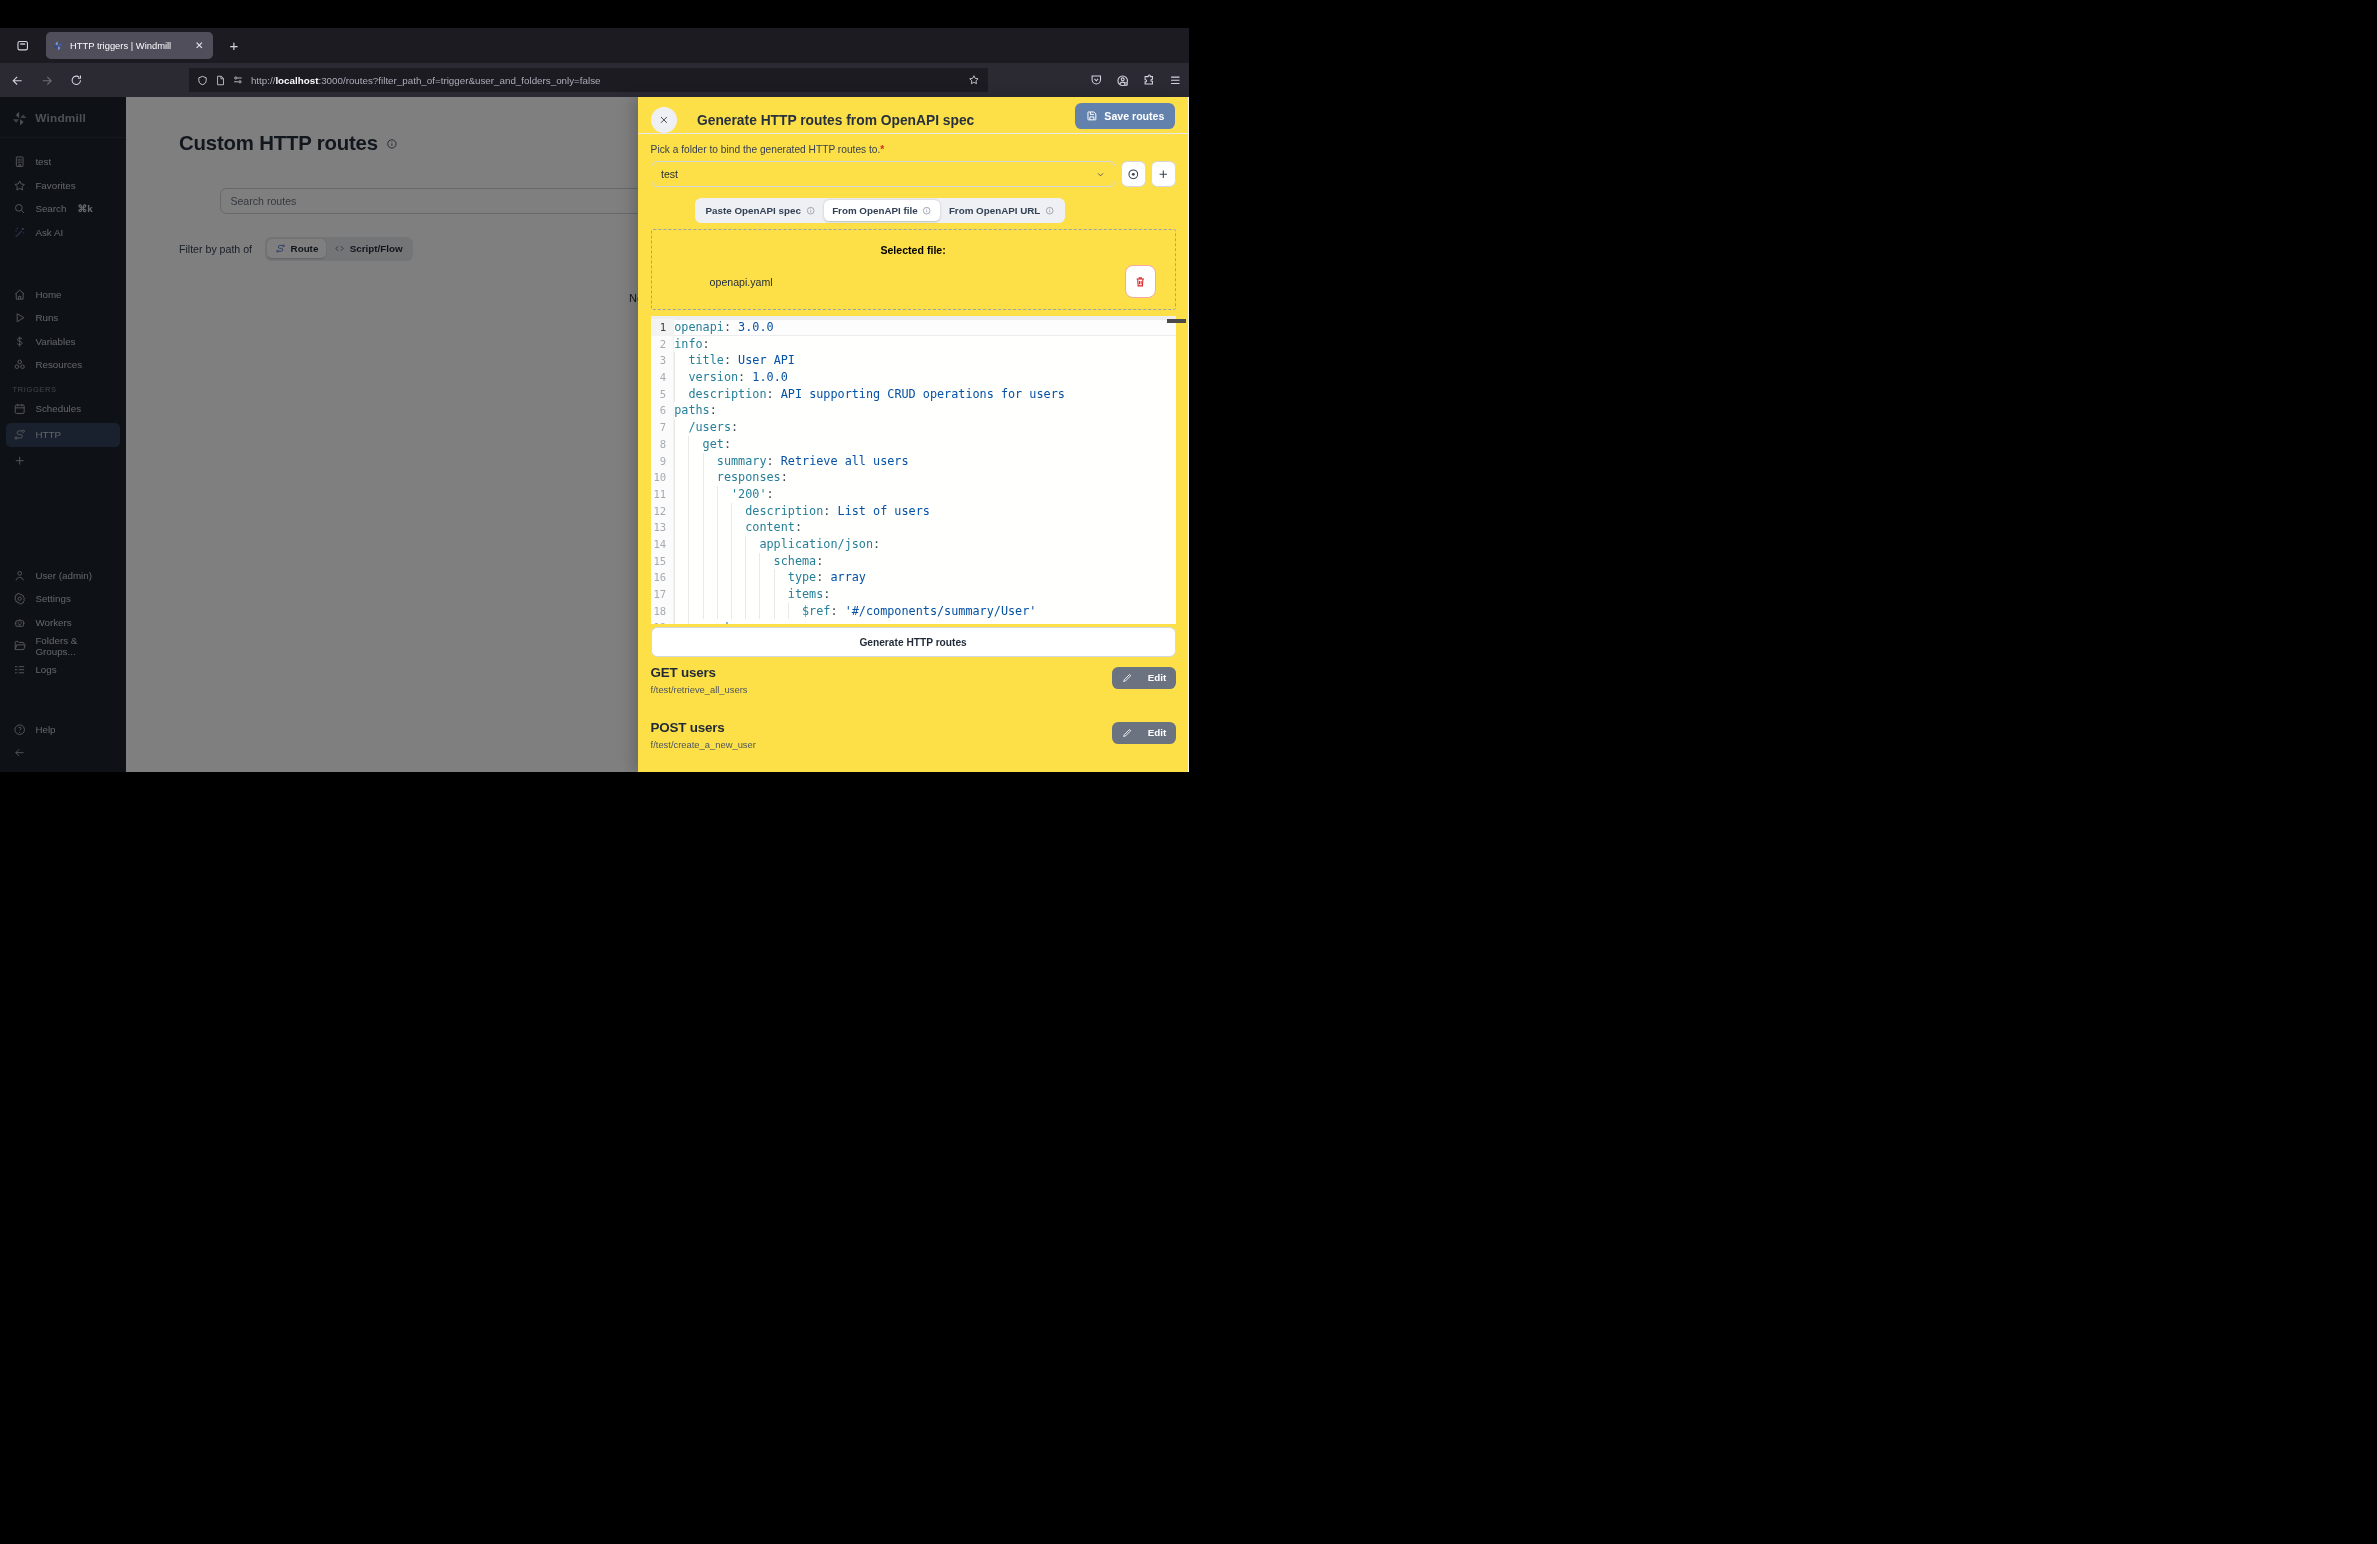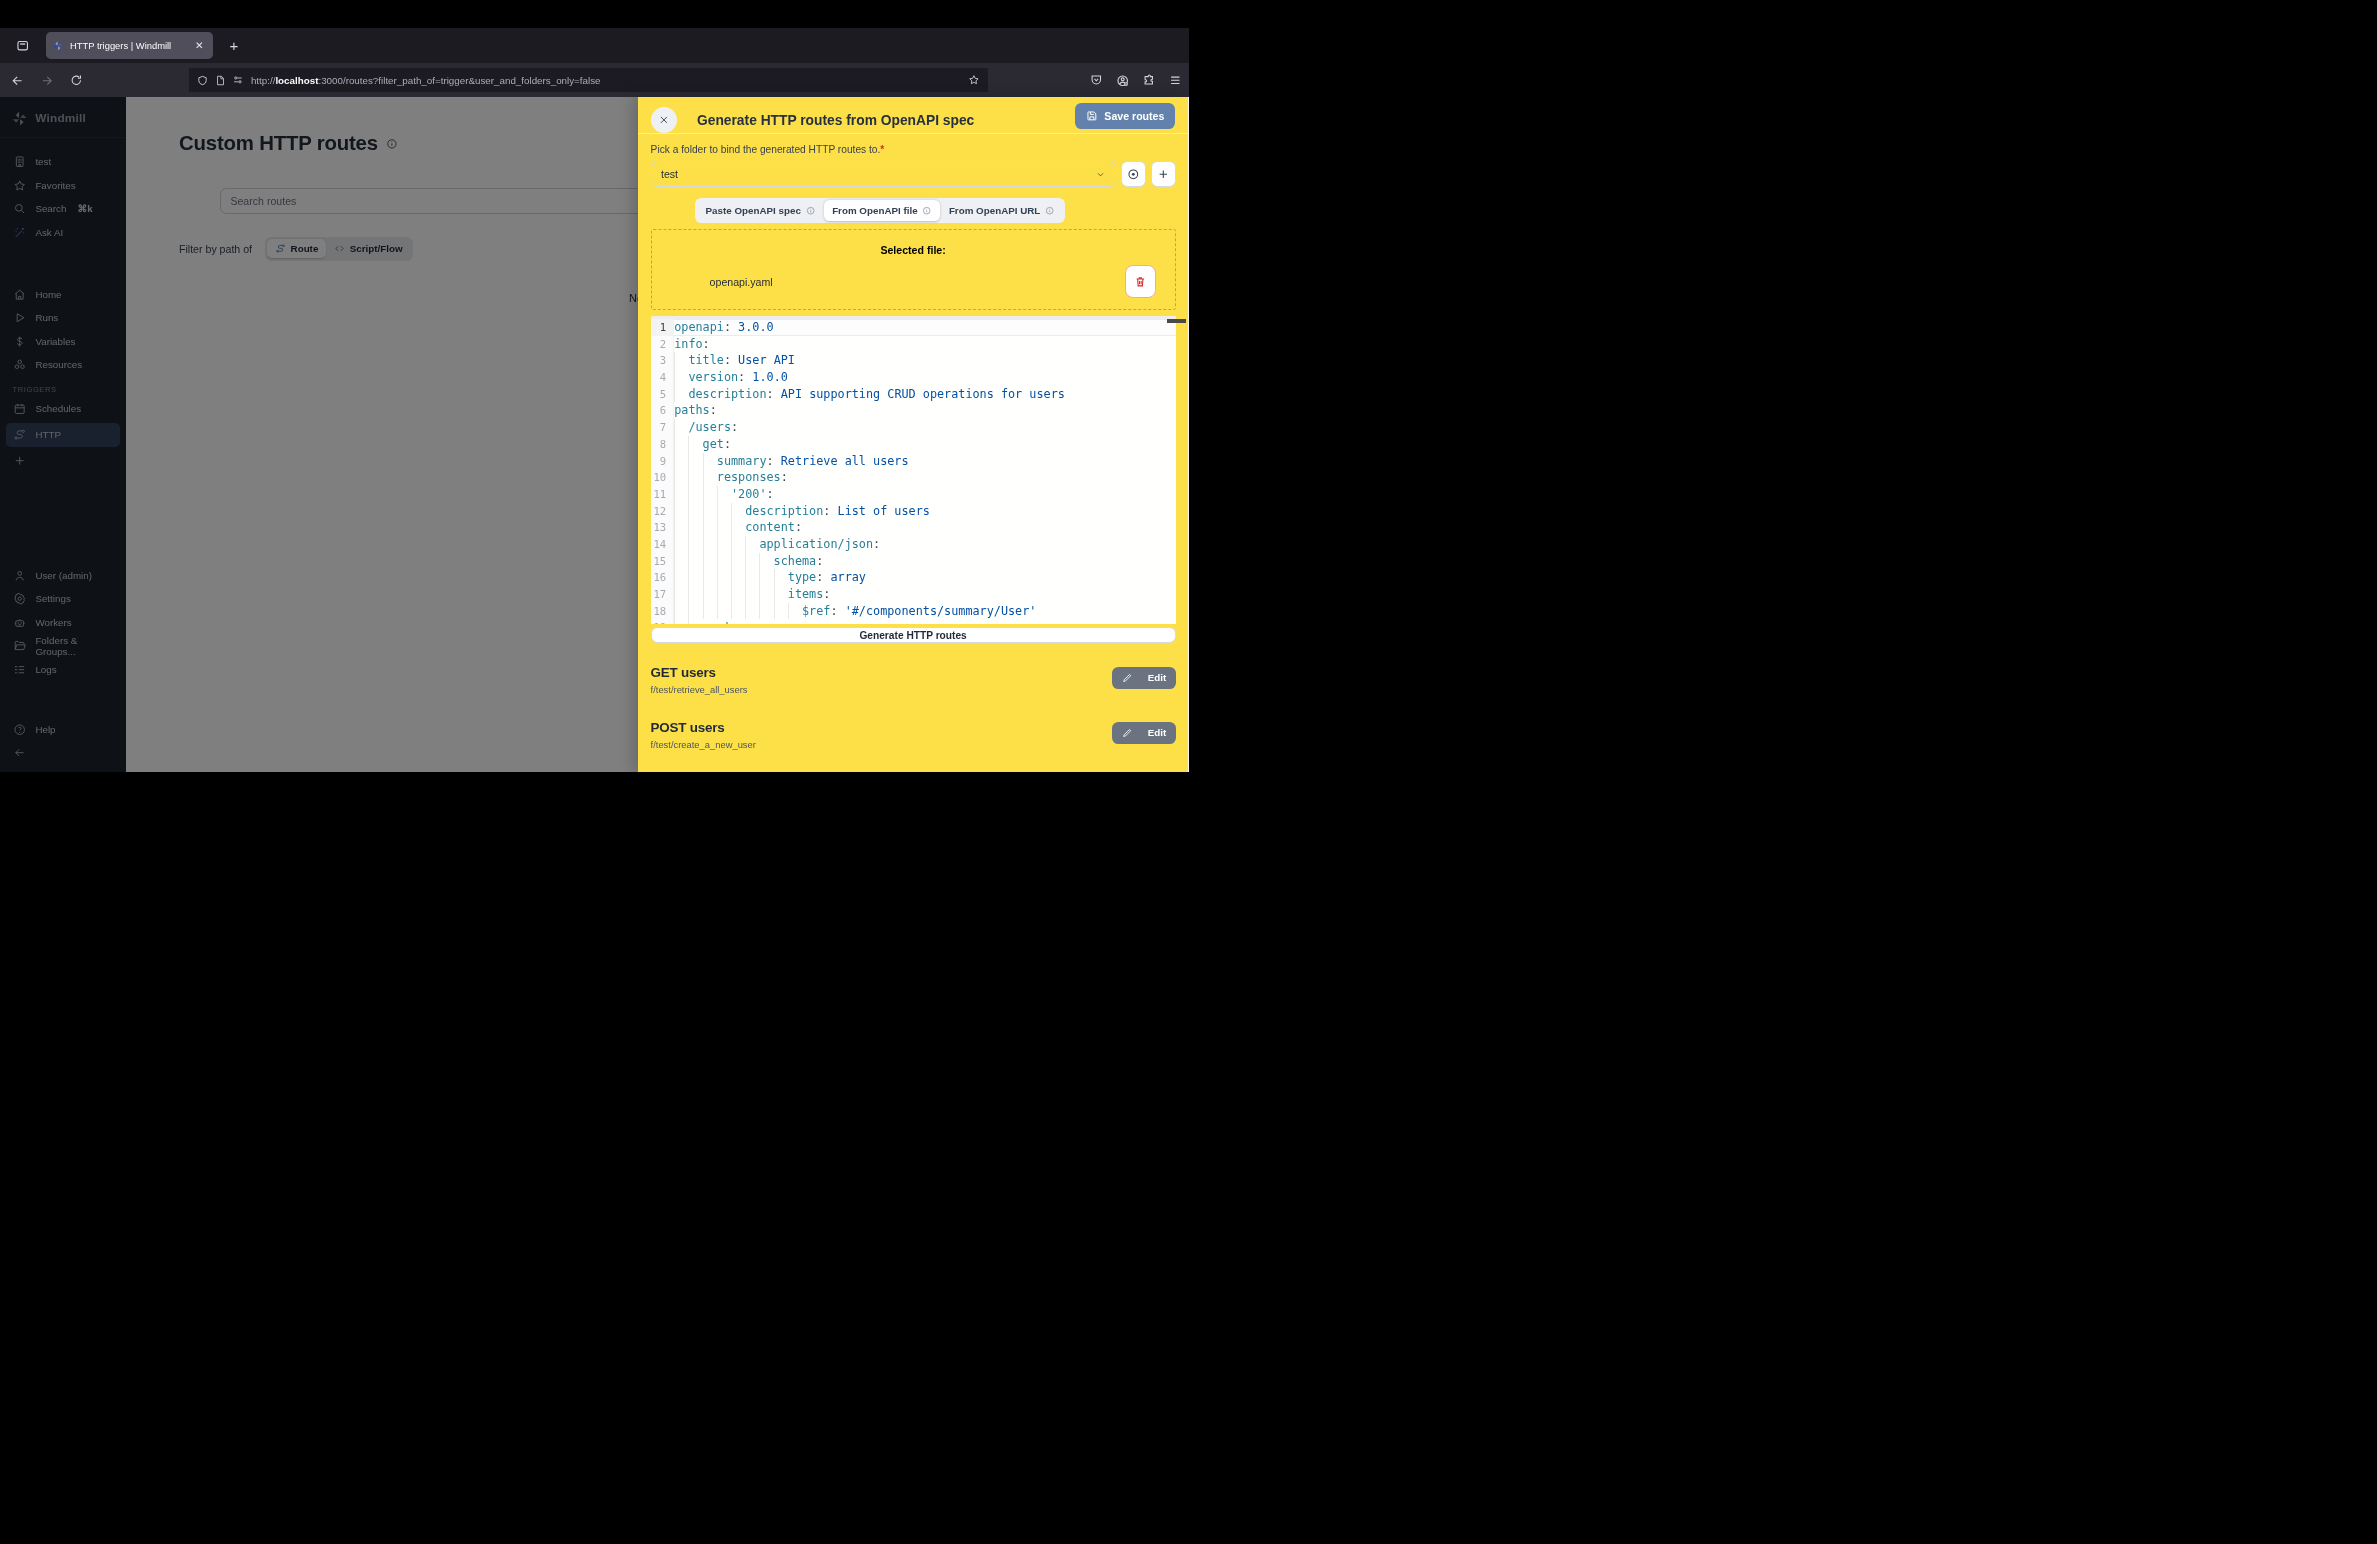--- a/index.html
+++ b/index.html
@@ -107,21 +107,21 @@
   .cl { display:flex; white-space:pre; height:16.7px; }
   .ln { width:23.6px; flex:0 0 23.6px; text-align:right; padding-right:7px; color:#a6abb2;
     background:#fbfbfb; border-right:0.8px solid #f1f1f1; font-size:10.6px; }
   .ct { flex:1; }
   .cl.cur { background:#fdfdfd; box-shadow:inset 0 0.8px 0 #e6e6e6, inset 0 -0.8px 0 #e6e6e6; }
   .cl.cur .ln { color:#3b4248; background:#f3f3f3; }
   .ig { display:inline-block; width:2ch; border-left:0.8px solid #e9e9e9; height:16.7px; vertical-align:top; }
   .k { color:#267f99; } .v { color:#0451a5; } .p { color:#3b4252; }
   .ed-mark { position:absolute; right:2.4px; top:222px; width:19px; height:3.9px; background:#4a4a4a; z-index:7; }
 
-  .gen-btn { position:absolute; left:12.6px; top:530px; width:525px; height:16px; background:#fff;
+  .gen-btn { position:absolute; left:12.6px; top:530px; width:525px; height:30px; background:#fff;
     border:0.8px solid #d4d8df; border-radius:6.3px; font-size:10.2px; font-weight:700; color:#1f2937;
     font-family:"Liberation Sans",sans-serif; }
 
   .route-row { position:absolute; left:12.6px; width:525px; display:flex; align-items:flex-start; }
   .route-row.r0 { top:568px; } .route-row.r1 { top:623px; }
   .route-name { font-size:13.4px; font-weight:700; color:#1f2937; letter-spacing:-0.2px; }
   .route-path { font-size:9.4px; color:#4b5563; margin-top:3.9px; }
   .edit-btn { margin-left:auto; height:22px; padding:0 9.4px; background:#6b7280; border:none; border-radius:6.3px;
     color:#fff; font-size:9.8px; font-weight:700; display:flex; align-items:center; gap:16px;
     font-family:"Liberation Sans",sans-serif; margin-top:1.6px; }

